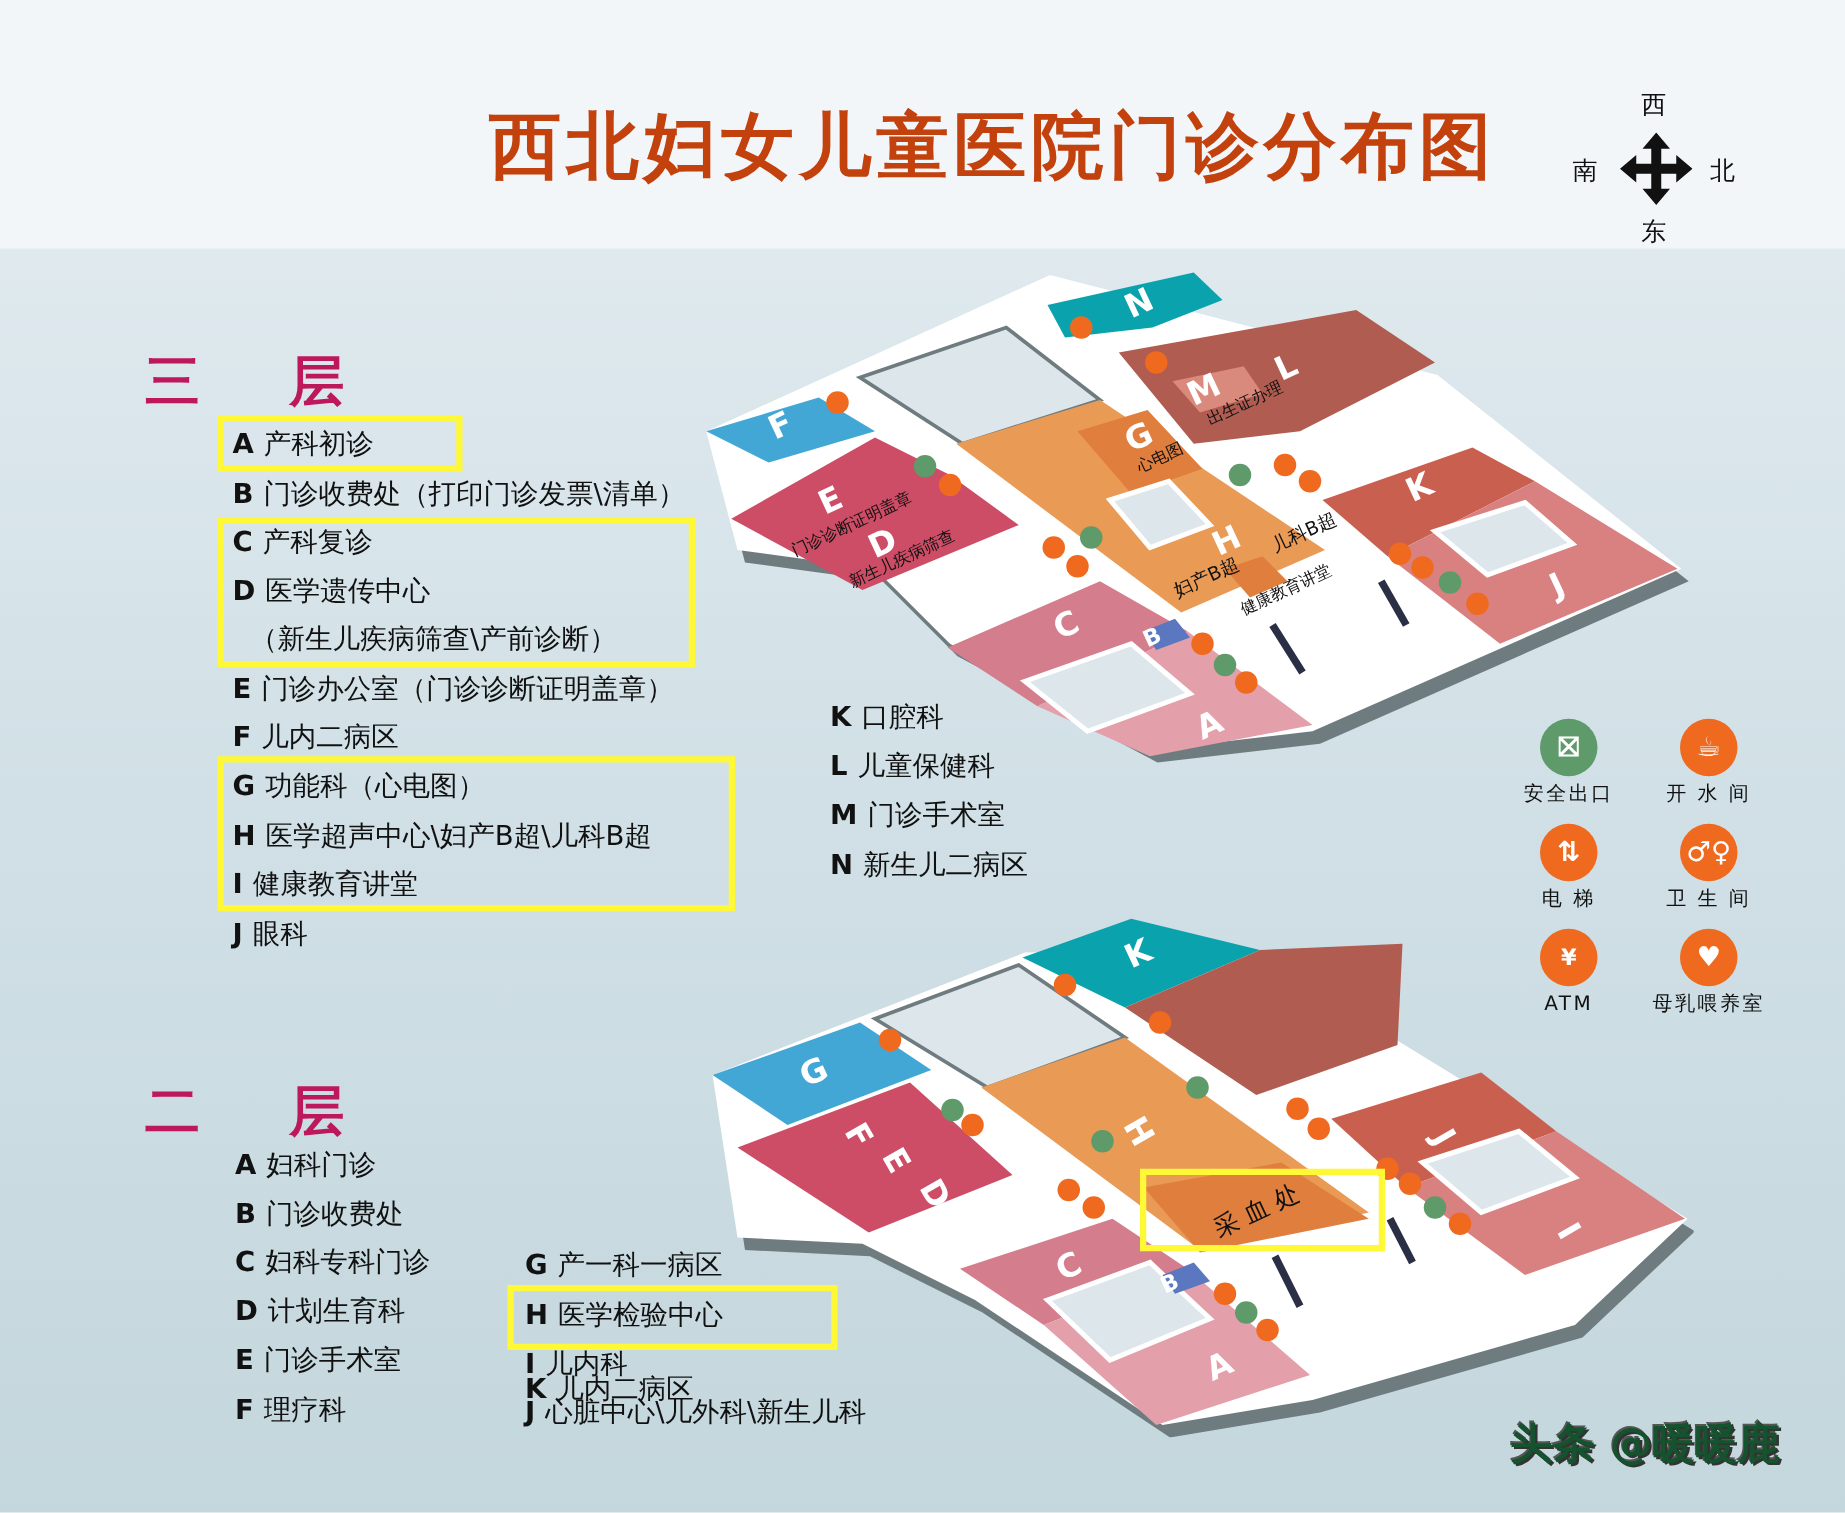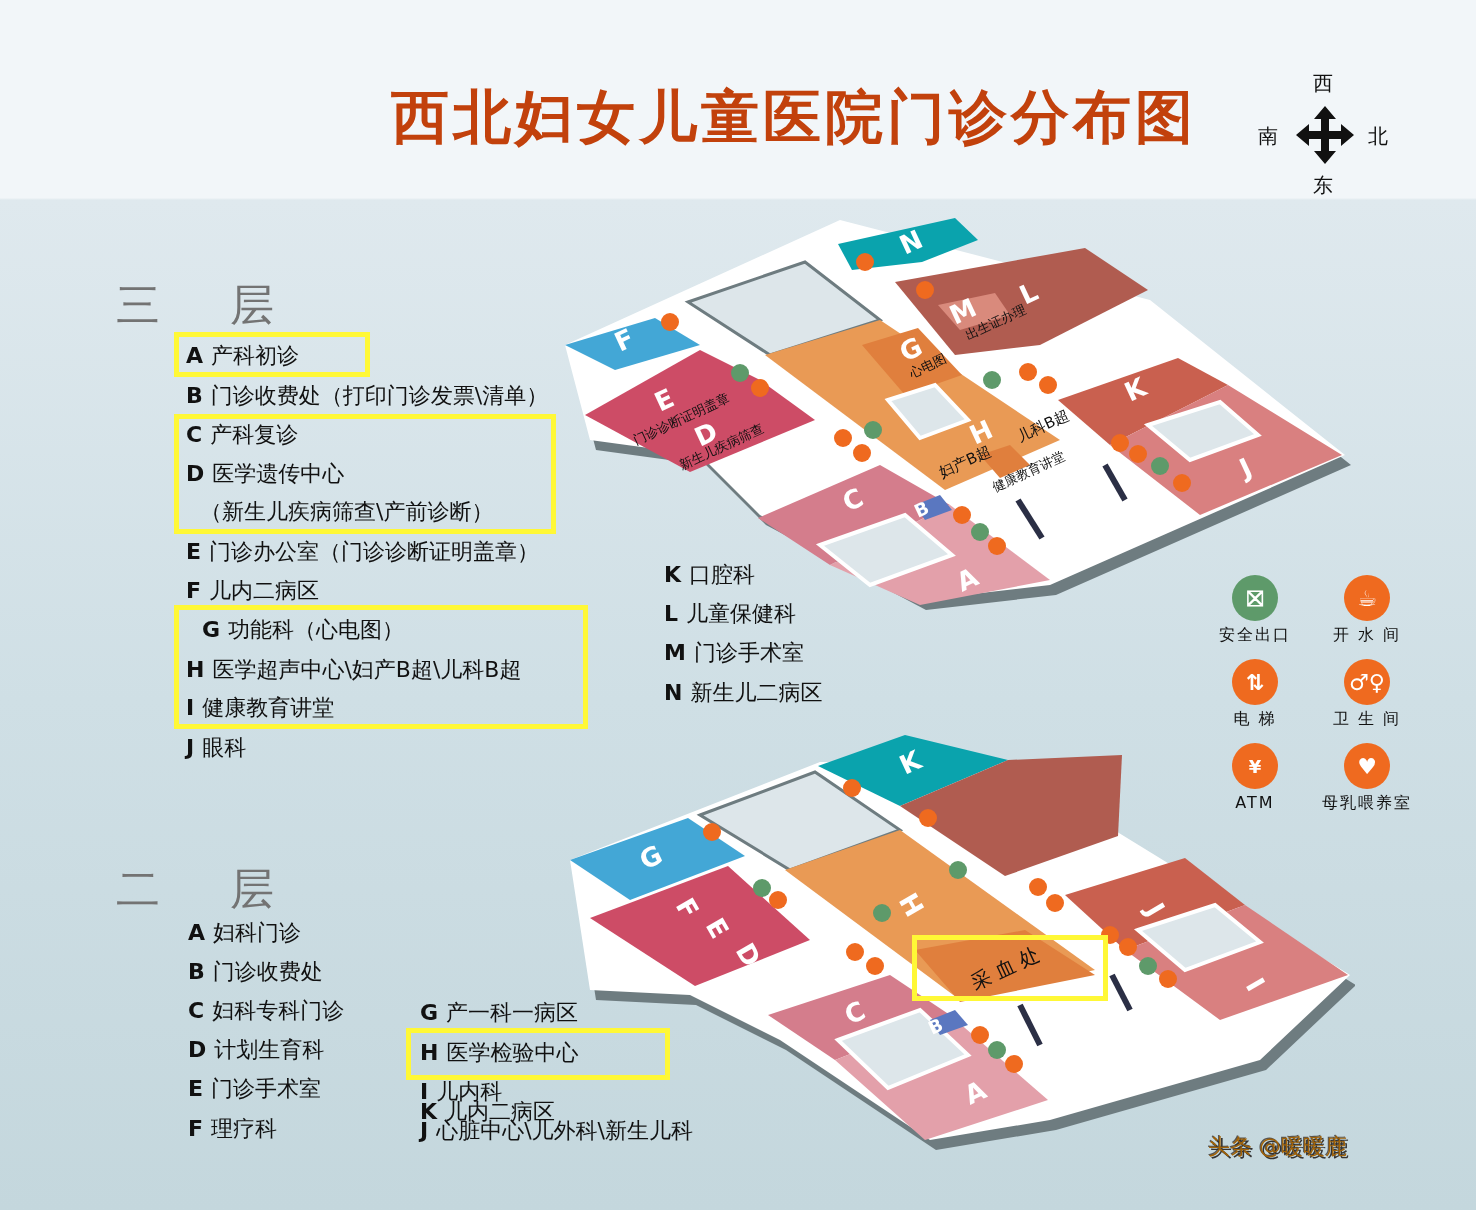--- a/index.html
+++ b/index.html
@@ -21,42 +21,42 @@
   }
   .compass { position: absolute; left: 1250px; top: 68px; width: 150px; height: 130px; }
   .compass .dir { position: absolute; font-size: 20px; color: #111; }
   .compass .w { left: 63px; top: 2px; }
   .compass .s { left: 8px; top: 55px; }
   .compass .n { left: 118px; top: 55px; }
   .compass .e { left: 63px; top: 104px; }
   .compass svg { position: absolute; left: 46px; top: 38px; }
 
   .floor-title {
-    position: absolute; font-size: 44px; font-weight: normal; letter-spacing: 28px;
-    color: #737373; white-space: nowrap;
+    position: absolute; font-size: 44px; font-weight: bold; letter-spacing: 28px;
+    color: #be185d; white-space: nowrap;
   }
   .legend-item {
     position: absolute; white-space: nowrap; font-size: 22px; line-height: 32px; color: #111;
   }
   .legend-item .key { font-weight: bold; display: inline-block; margin-right: 8px; font-family: "DejaVu Sans", sans-serif; }
   .hl-box { position: absolute; border: 5px solid #fff836; }
 
   .plan { position: absolute; }
   .icon-legend { position: absolute; left: 1200px; top: 575px; width: 240px; height: 240px; }
   .icon-cell { position: absolute; width: 110px; text-align: center; }
   .icon-cell .circ {
     width: 46px; height: 46px; border-radius: 50%; margin: 0 auto;
     display: flex; align-items: center; justify-content: center;
     color: #fff; font-size: 22px; font-weight: bold;
   }
   .icon-cell .lbl { font-size: 16px; margin-top: 4px; letter-spacing: 2px; color: #111; }
 
   .watermark {
-    position: absolute; left: 1208px; top: 1132px; font-size: 22px; font-weight: normal;
-    color: #a16207; text-shadow: 2px 2px 0 #333, -1px -1px 0 #555; white-space: nowrap;
+    position: absolute; left: 1208px; top: 1132px; font-size: 34px; font-weight: bold;
+    color: #14532d; text-shadow: 2px 2px 0 #333, -1px -1px 0 #555; white-space: nowrap;
   }
 </style>
 </head>
 <body>
 
 <div class="header-band"></div>
 <div class="title">西北妇女儿童医院门诊分布图</div>
 
 <div class="compass">
   <span class="dir w">西</span>
@@ -74,21 +74,21 @@
 <div class="hl-box" style="left:174px;top:414px;width:382px;height:120px;"></div>
 <div class="hl-box" style="left:174px;top:605px;width:414px;height:124px;"></div>
 
 <div class="legend-item" style="left:186px;top:340px;"><span class="key">A</span><span>产科初诊</span></div>
 <div class="legend-item" style="left:186px;top:380px;"><span class="key">B</span><span>门诊收费处（打印门诊发票\清单）</span></div>
 <div class="legend-item" style="left:186px;top:419px;"><span class="key">C</span><span>产科复诊</span></div>
 <div class="legend-item" style="left:186px;top:458px;"><span class="key">D</span><span>医学遗传中心</span></div>
 <div class="legend-item" style="left:200px;top:496px;"><span>（新生儿疾病筛查\产前诊断）</span></div>
 <div class="legend-item" style="left:186px;top:536px;"><span class="key">E</span><span>门诊办公室（门诊诊断证明盖章）</span></div>
 <div class="legend-item" style="left:186px;top:575px;"><span class="key">F</span><span>儿内二病区</span></div>
-<div class="legend-item" style="left:202px;top:614px;text-align:right;"><span class="key">G</span><span>功能科（心电图）</span></div>
+<div class="legend-item" style="left:186px;top:614px;text-align:right;"><span class="key">G</span><span>功能科（心电图）</span></div>
 <div class="legend-item" style="left:186px;top:654px;"><span class="key">H</span><span>医学超声中心\妇产B超\儿科B超</span></div>
 <div class="legend-item" style="left:186px;top:692px;"><span class="key">I</span><span>健康教育讲堂</span></div>
 <div class="legend-item" style="left:186px;top:732px;"><span class="key">J</span><span>眼科</span></div>
 
 <div class="legend-item" style="left:664px;top:559px;"><span class="key">K</span><span>口腔科</span></div>
 <div class="legend-item" style="left:664px;top:598px;"><span class="key">L</span><span>儿童保健科</span></div>
 <div class="legend-item" style="left:664px;top:637px;"><span class="key">M</span><span>门诊手术室</span></div>
 <div class="legend-item" style="left:664px;top:677px;"><span class="key">N</span><span>新生儿二病区</span></div>
 
 <svg class="plan" style="left:555px;top:210px;" width="800" height="420" viewBox="555 210 800 420">

